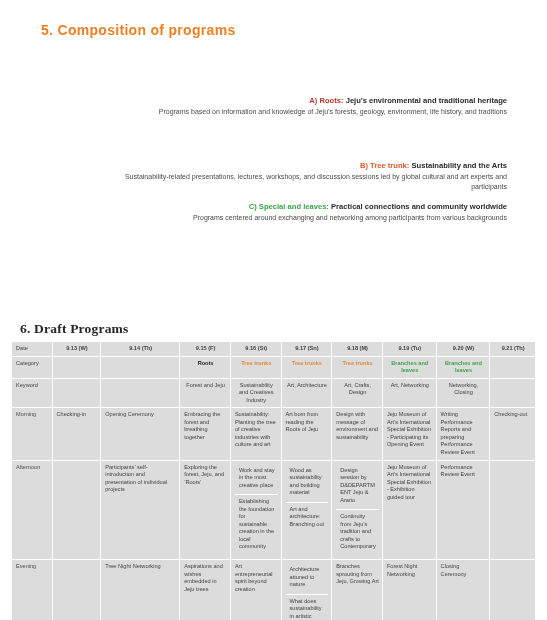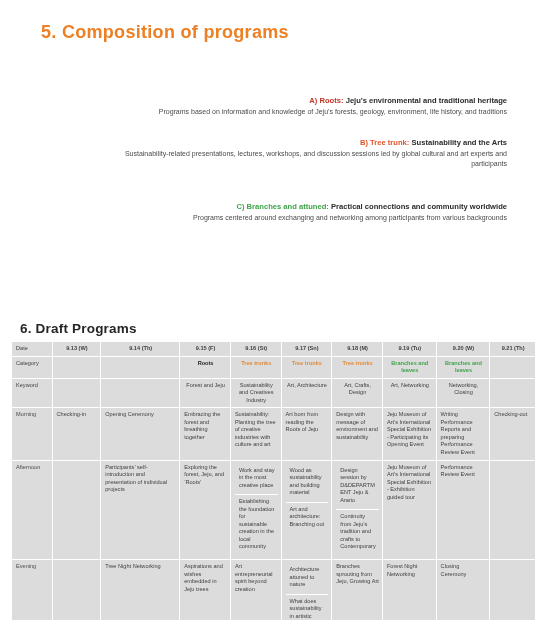--- a/index.html
+++ b/index.html
@@ -14,21 +14,21 @@
     font-family: "Liberation Sans", sans-serif;
     color: #3b3b3b;
     overflow: hidden;
   }
 
   
   .section5-title {
     position: absolute;
     left: 41px;
     top: 22px;
-    font-size: 18px;
+    font-size: 14px;
     font-weight: bold;
     color: #ED8024;
     letter-spacing: 0.3px;
   }
 
   .prog-block {
     position: absolute;
     left: 97px;
     width: 410px;
     text-align: right;
@@ -43,32 +43,33 @@
   .prog-head .tag-roots   { color: #C0392B; }
   .prog-head .tag-trunk   { color: #E0562B; }
   .prog-head .tag-branch  { color: #3FA34A; }
   .prog-body {
     font-size: 7px;
     color: #4a4a4a;
     line-height: 1.42;
   }
 
   .blk-a { top: 96px; }
-  .blk-b { top: 138px; }
+  .blk-b { top: 161px; }
   .blk-c { top: 202px; }
 
   
   .section6-title {
     position: absolute;
     left: 20px;
     top: 321px;
     font-size: 13.5px;
     font-weight: bold;
     color: #262626;
     letter-spacing: 0.2px;
+    font-family: Liberation Serif, serif;
   }
 
   .sched-wrap {
     position: absolute;
     left: 11px;
     top: 341px;
     width: 525px;
   }
   table.sched {
     border-collapse: collapse;
@@ -158,21 +159,21 @@
 <div class="prog-block blk-b">
   <div class="prog-head">
     <span class="tag-trunk">B) Tree trunk:</span>
     <span>Sustainability and the Arts</span>
   </div>
   <div class="prog-body">Sustainability-related presentations, lectures, workshops, and discussion sessions led by global cultural and art experts and participants</div>
 </div>
 
 <div class="prog-block blk-c">
   <div class="prog-head">
-    <span class="tag-branch">C) Branches and attuned:</span>
+    <span class="tag-branch">C) Special and leaves:</span>
     <span>Practical connections and community worldwide</span>
   </div>
   <div class="prog-body">Programs centered around exchanging and networking among participants from various backgrounds</div>
 </div>
 
 <div class="section6-title">6. Draft Programs</div>
 
 <div class="sched-wrap">
   <table class="sched">
     <colgroup>

